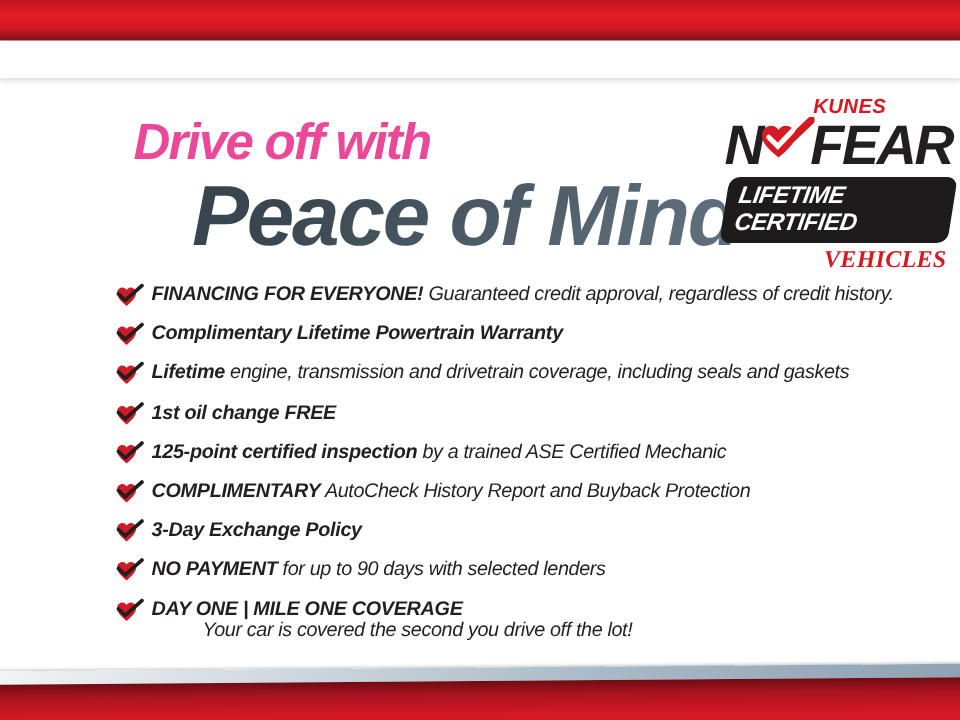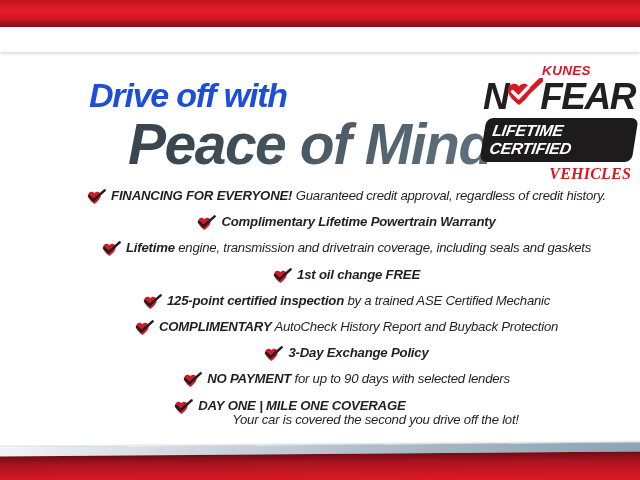--- a/index.html
+++ b/index.html
@@ -33,21 +33,21 @@
   .bar-bottom-red {
     height:40px;
     background:linear-gradient(180deg,#6f0c13 0%,#a91320 22%,#d21824 55%,#e01e29 100%);
   }
 
   
   .headline { position:absolute; left:0; top:0; }
   .headline-line1 {
     position:absolute; left:89px; top:76px; white-space:nowrap;
     font-style:italic; font-weight:600; font-size:34px; letter-spacing:-1.2px;
-    color:#1d4ed8;
+    color:#ec4899;
   }
   .headline-line2 {
     position:absolute; left:128px; top:111px; white-space:nowrap;
     font-style:italic; font-weight:800; font-size:57px; letter-spacing:-1.5px;
     color:#45535e;
     background:linear-gradient(135deg,#39464f 20%,#5d6e7a 85%);
     -webkit-background-clip:text; background-clip:text;
     -webkit-text-fill-color:transparent;
   }
 
@@ -78,21 +78,21 @@
   }
 
   
   .benefits {
     position:absolute; left:76px; top:189px; width:540px;
     margin:0; padding:0; list-style:none;
     color:#231f20;
   }
   .benefit {
     display:flex; align-items:flex-start; margin-bottom:6.6px;
-    font-style:italic; font-size:13.2px; line-height:14.6px; letter-spacing:-0.25px;justify-content:center;
+    font-style:italic; font-size:13.2px; line-height:14.6px; letter-spacing:-0.25px;
   }
   .benefit-icon { flex:0 0 auto; width:20px; margin-right:5px; position:relative; top:0px; }
   .benefit-text b { font-weight:700; letter-spacing:-0.2px; }
   .benefit-sub { display:block; font-weight:400;margin-left:34px; }
 </style>
 </head>
 <body>
 
 <div class="canvas">
 

